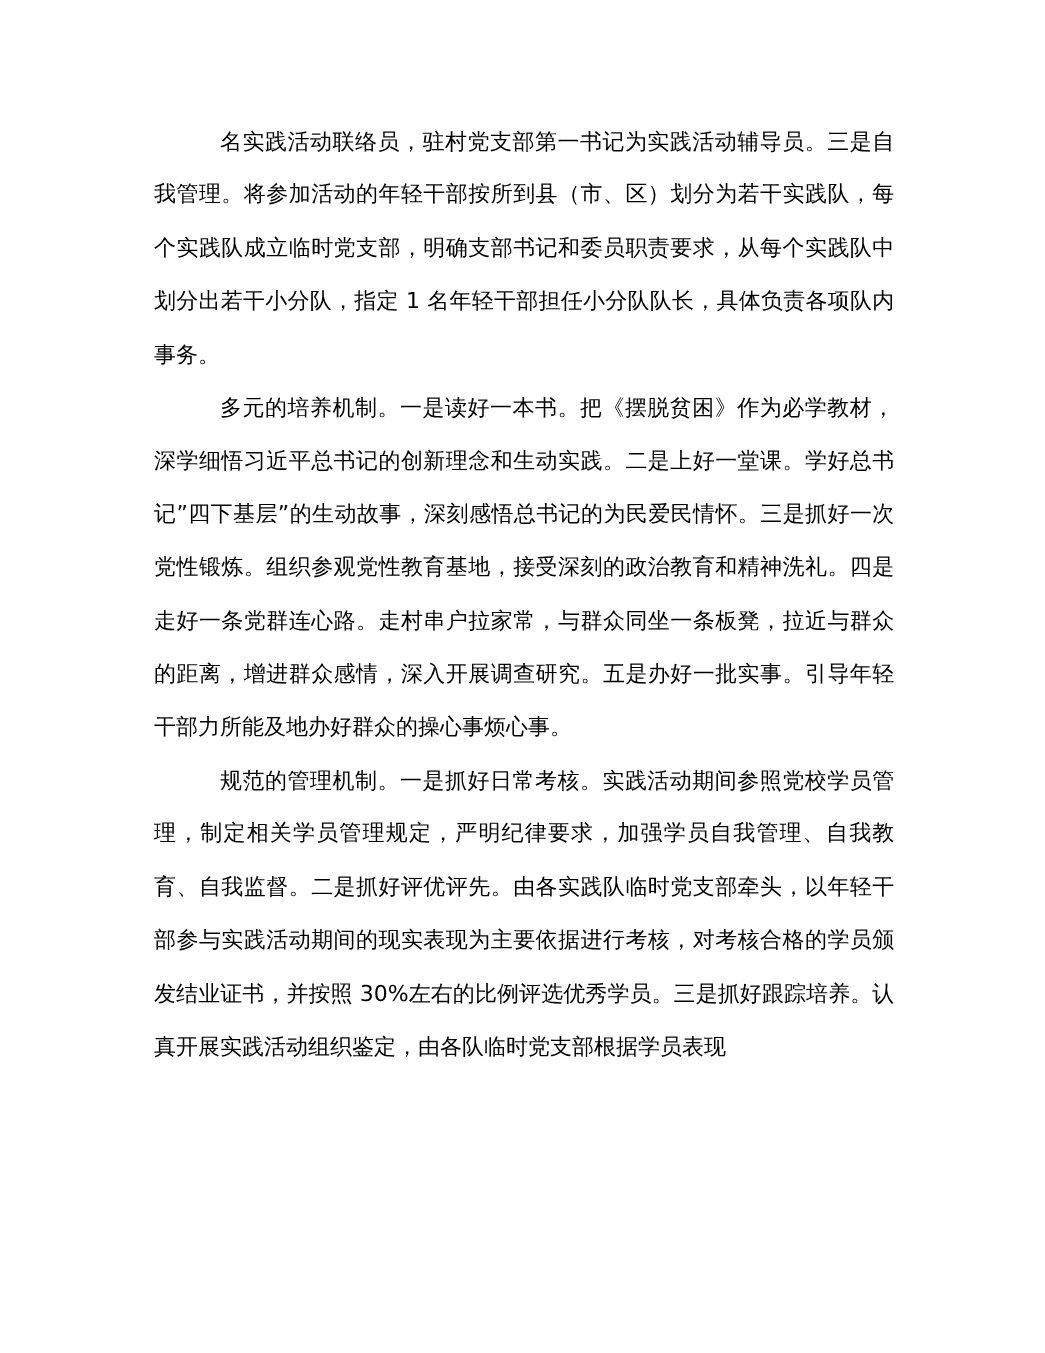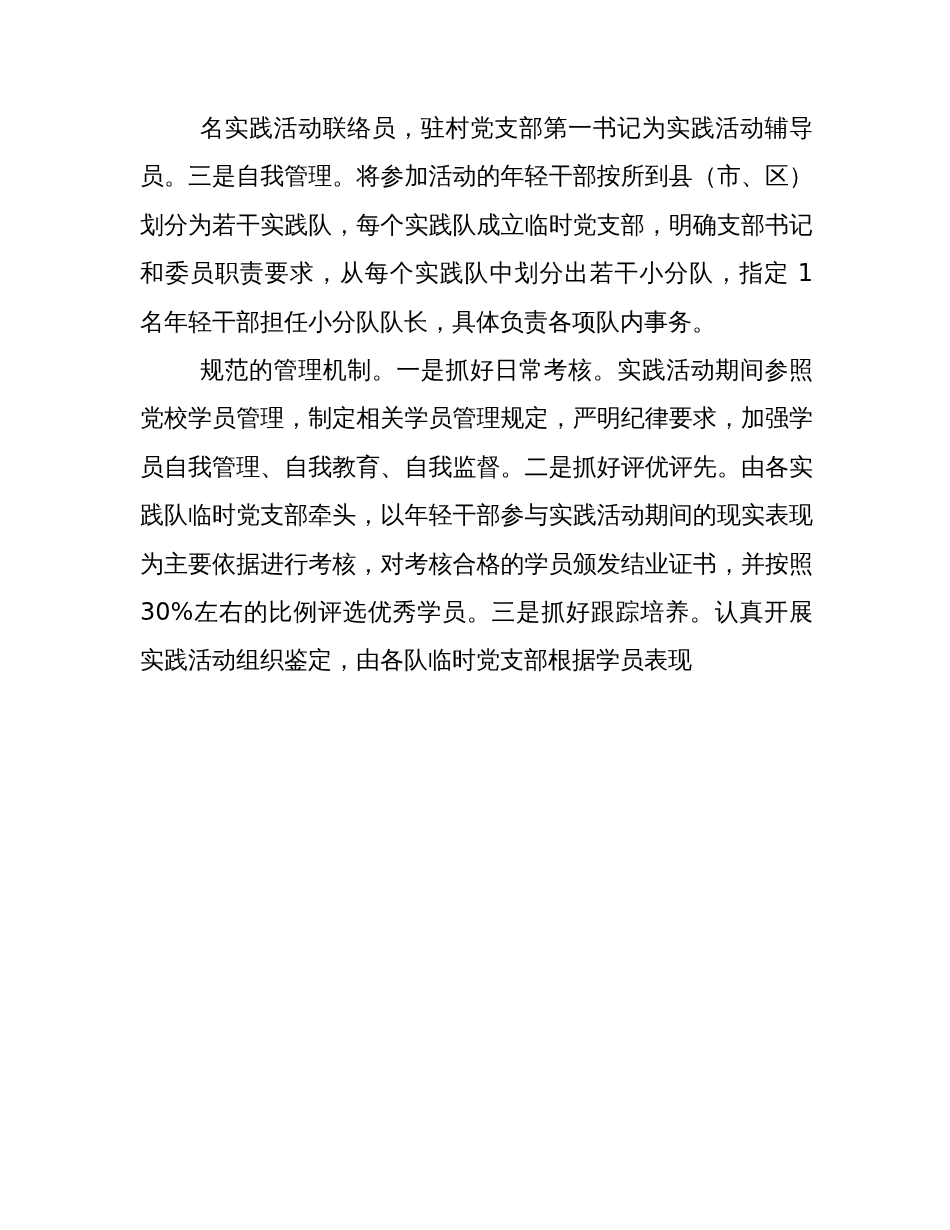--- a/index.html
+++ b/index.html
@@ -22,21 +22,21 @@
   }
   .doc-body {
     position: absolute;
     left: 140px;
     top: 104px;
     width: 673px;
   }
   .para {
     margin: 0 0 0 0;
     padding: 0;
-    font-size: 24px;
+    font-size: 20px;
     line-height: 48.4px;
     color: #000000;
     text-align: justify;
     text-justify: inter-character;
     text-indent: 60px;
     letter-spacing: 0px;
     font-weight: 400;
     word-break: break-all;
     -webkit-font-smoothing: antialiased;
   }
@@ -45,17 +45,18 @@
   }
 </style>
 </head>
 <body>
 
 <div class="page">
   <div class="doc-body">
 
     <p class="para">名实践活动联络员，驻村党支部第一书记为实践活动辅导员。三是自我管理。将参加活动的年轻干部按所到县（市、区）划分为若干实践队，每个实践队成立临时党支部，明确支部书记和委员职责要求，从每个实践队中划分出若干小分队，指定 1 名年轻干部担任小分队队长，具体负责各项队内事务。</p>
 
+    <p class="para">多元的培养机制。一是读好一本书。把《摆脱贫困》作为必学教材，深学细悟习近平总书记的创新理念和生动实践。二是上好一堂课。学好总书记”四下基层”的生动故事，深刻感悟总书记的为民爱民情怀。三是抓好一次党性锻炼。组织参观党性教育基地，接受深刻的政治教育和精神洗礼。四是走好一条党群连心路。走村串户拉家常，与群众同坐一条板凳，拉近与群众的距离，增进群众感情，深入开展调查研究。五是办好一批实事。引导年轻干部力所能及地办好群众的操心事烦心事。</p>
 
     <p class="para">规范的管理机制。一是抓好日常考核。实践活动期间参照党校学员管理，制定相关学员管理规定，严明纪律要求，加强学员自我管理、自我教育、自我监督。二是抓好评优评先。由各实践队临时党支部牵头，以年轻干部参与实践活动期间的现实表现为主要依据进行考核，对考核合格的学员颁发结业证书，并按照 30%左右的比例评选优秀学员。三是抓好跟踪培养。认真开展实践活动组织鉴定，由各队临时党支部根据学员表现</p>
 
   </div>
 </div>
 
 </body></html>

